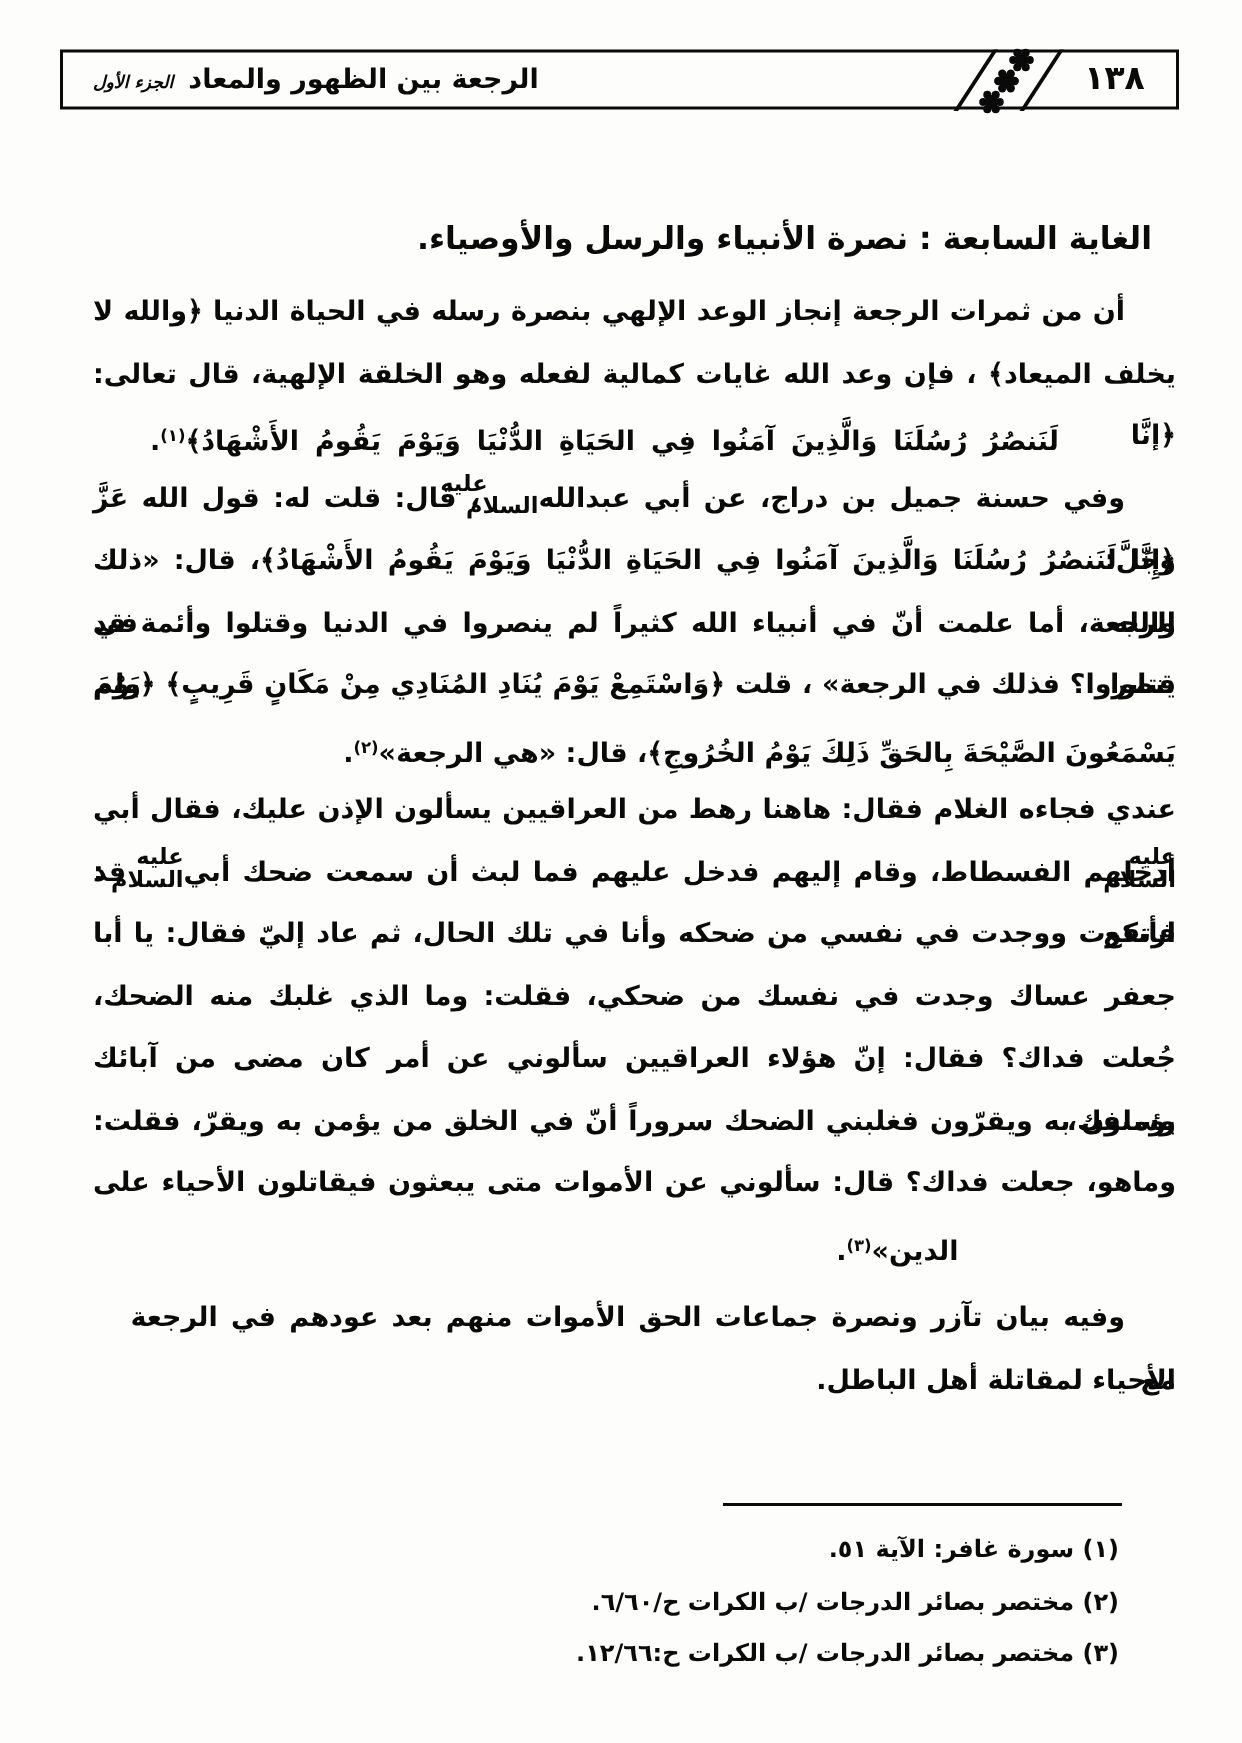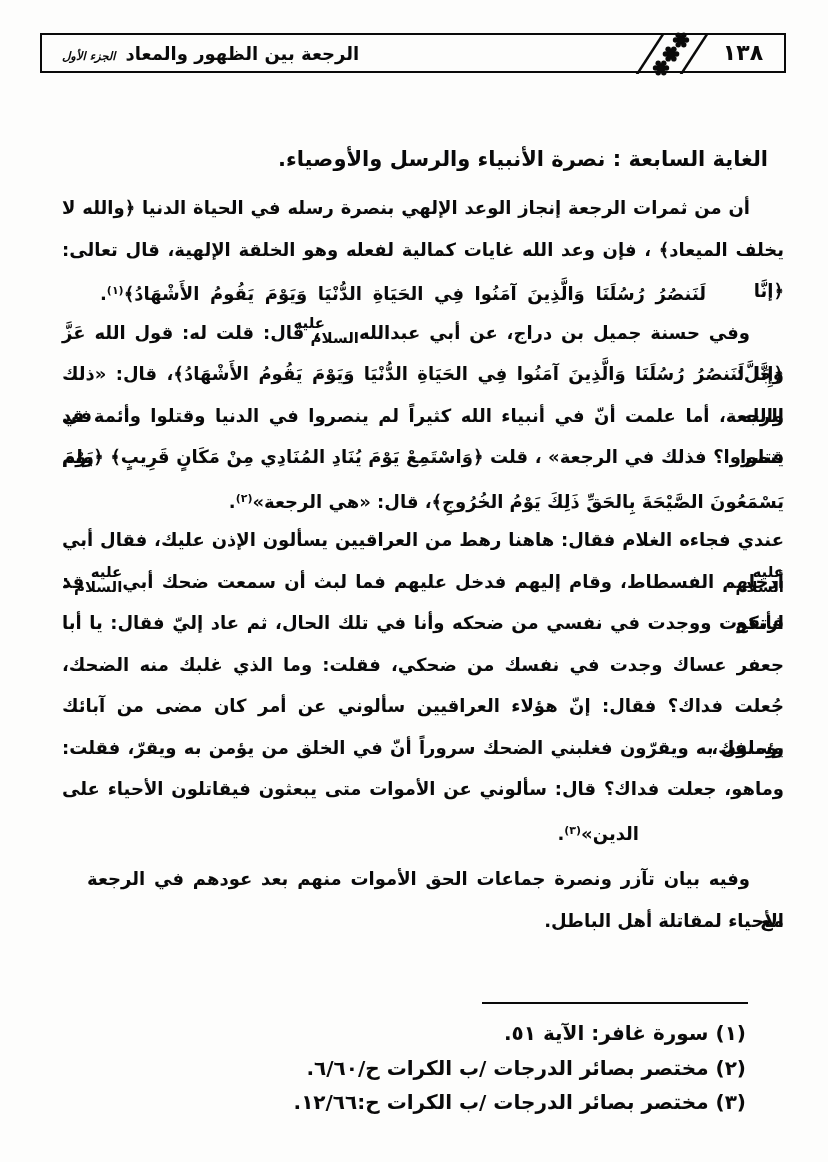--- a/index.html
+++ b/index.html
@@ -31,21 +31,21 @@
   .end{text-align:right;text-align-last:right;}
   .verse{padding-right:78px;padding-left:38px;}
   .endshort{text-align:right;text-align-last:right;padding-right:145px;}
   .pgap{margin-top:7px;margin-left:25px;}
   .fnmark{font-size:11px;font-weight:bold;vertical-align:6px;letter-spacing:-1px;}
   .as{display:inline-block;width:30px;text-align:right;font-size:15px;line-height:.95;
     vertical-align:-4px;font-weight:bold;white-space:normal;text-align-last:center;}
   
   .fnsep{position:absolute;top:1002px;right:80px;width:266px;border-top:2.5px solid #0a0a0a;}
   .footnotes{position:absolute;top:1016px;right:82px;left:60px;
-    font-size:20px;font-weight:bold;text-align:right;}
+    font-size:16px;font-weight:bold;text-align:right;}
   .fnline{line-height:34.5px;}
 </style>
 </head>
 <body>
 
 <div class="page">
 
   <header class="band">
     <div class="band-title">
       <span class="bt-main">الرجعة بين الظهور والمعاد</span>

